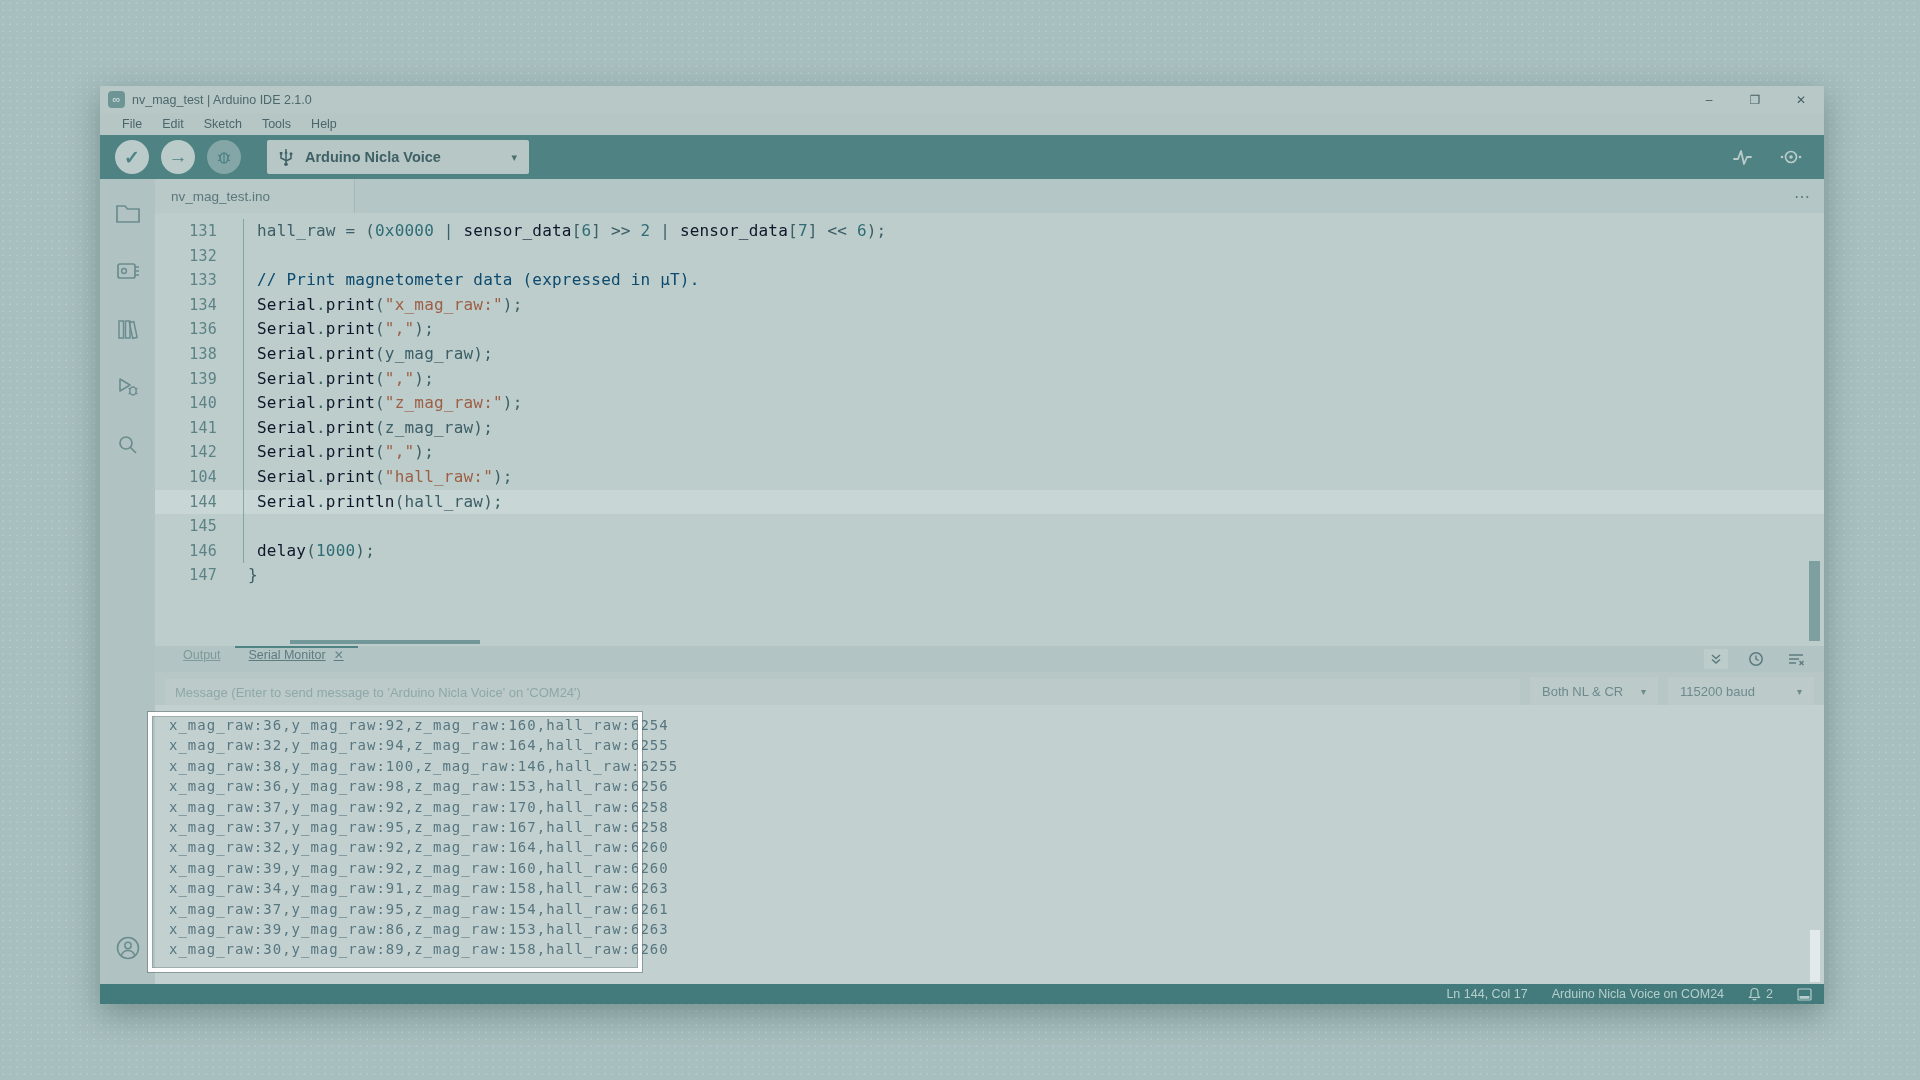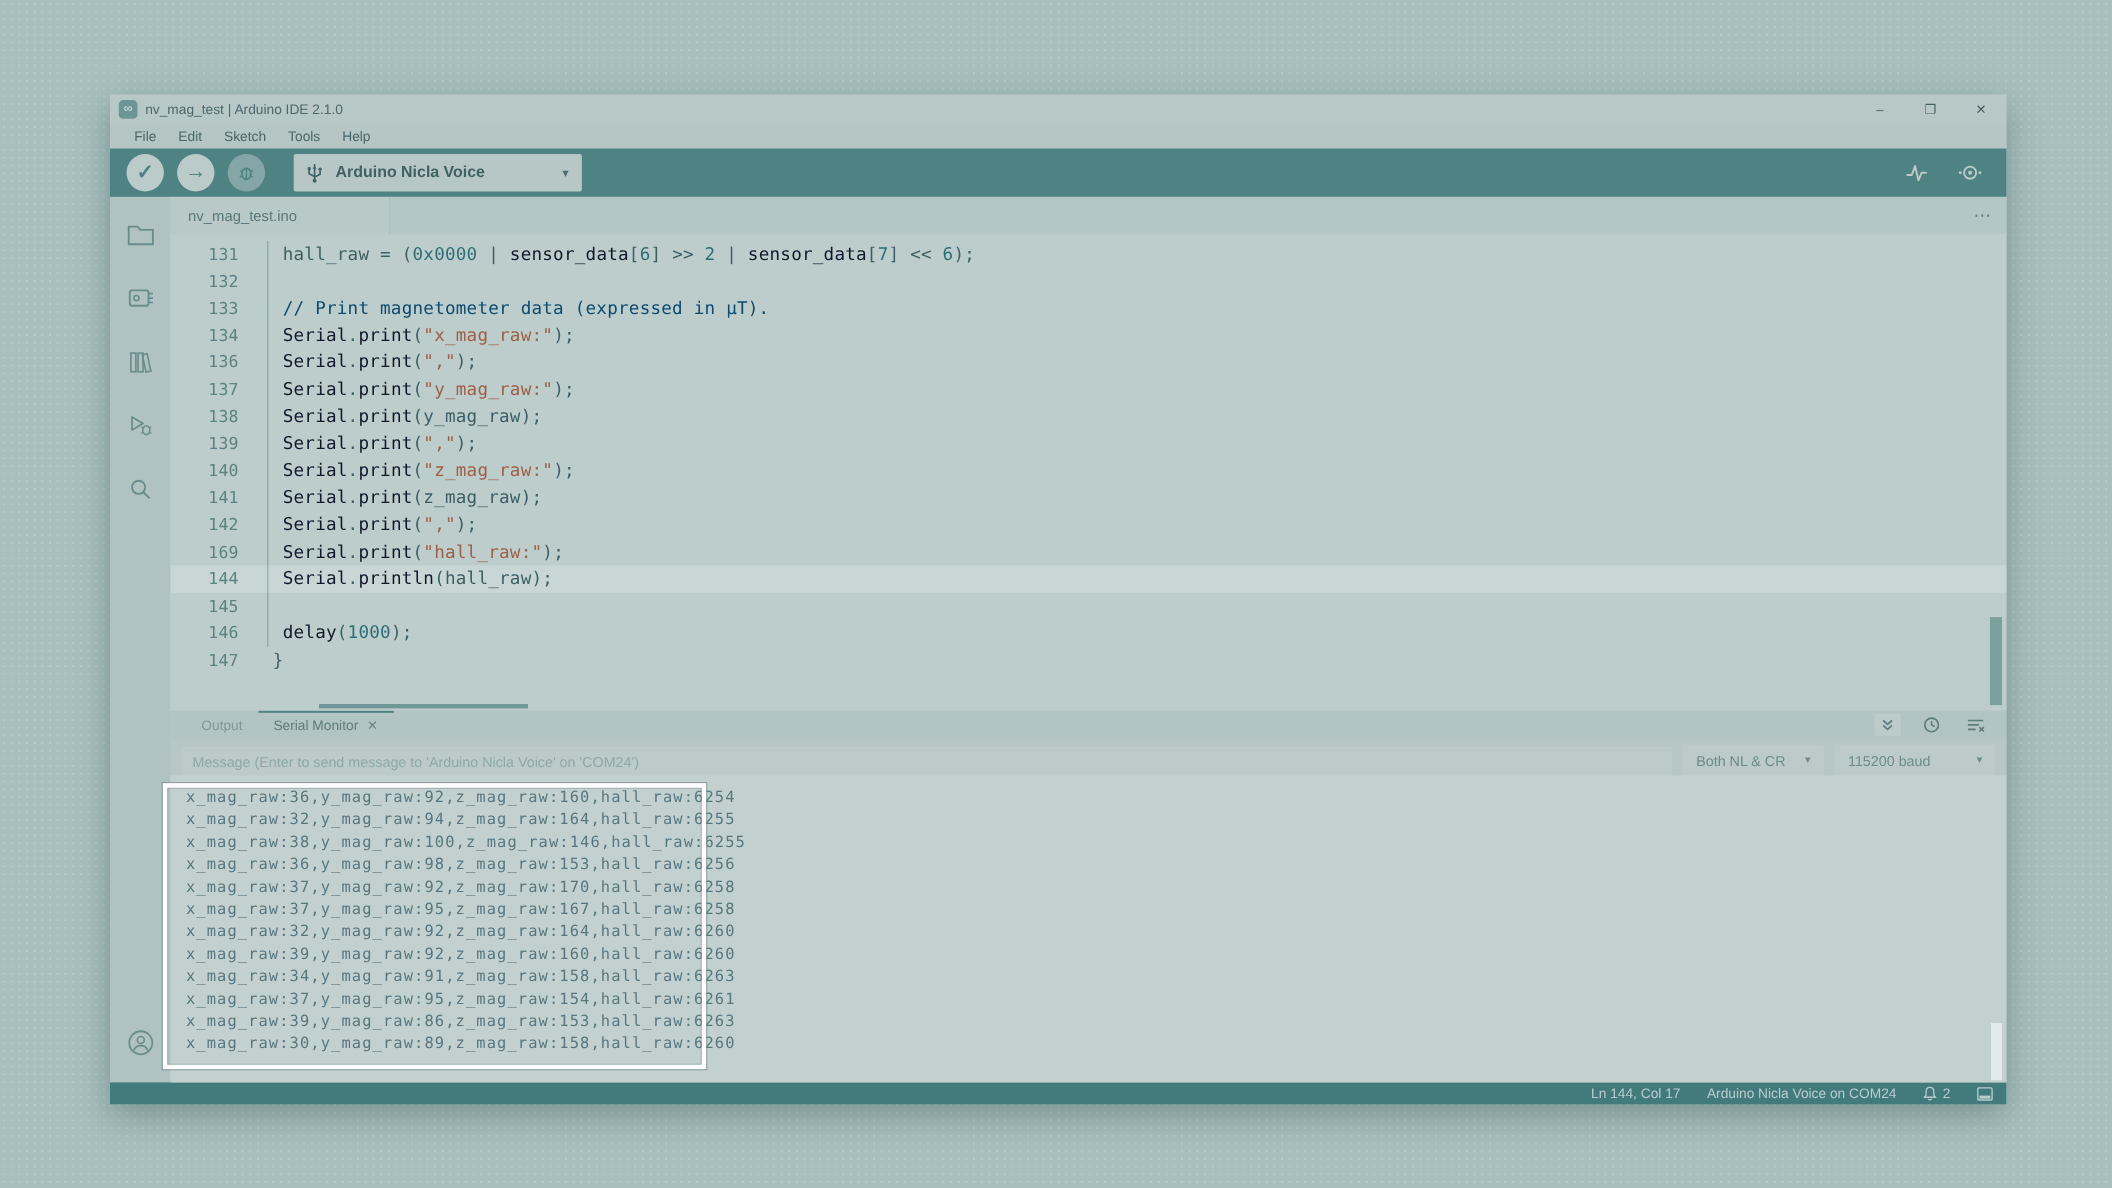--- a/index.html
+++ b/index.html
@@ -73,22 +73,22 @@
   .tok-p { color:#3c5e66; }
   .tok-f { color:#0f172a; }
   .tok-s { color:#9d5f46; }
   .tok-n { color:#2e6d76; }
   .tok-c { color:#0c4a6e; }
   .editor .vscroll { position:absolute; right:4px; top:348px; width:11px; height:80px; background:rgba(72,122,124,0.55); }
   .editor .hscroll { position:absolute; left:135px; bottom:2px; width:190px; height:4px; background:rgba(72,122,124,0.65); }
   
   .panel { height:338px; display:flex; flex-direction:column; }
   .panel-tabs { height:26px; background:#b2c4c3; display:flex; align-items:stretch; padding-left:14px; }
-  .panel-tab { display:flex; align-items:center; gap:8px; padding:0 14px; font-size:12.5px; color:#7f9a9c;
-    border-top:2px solid transparent; }
+  .panel-tab { display:flex; align-items:flex-start; gap:8px; padding:0 14px; font-size:12.5px; color:#7f9a9c;
+    border-top:2px solid transparent;text-decoration:underline; }
   .panel-tab.active { color:#5e7c80; border-top:2px solid #4e8283; background:#b2c4c3; }
   .panel-tab .close-x { font-size:12px; color:#68858a; }
   .panel-tabs-right { margin-left:auto; display:flex; align-items:center; gap:16px; padding-right:16px; }
   .ph-icon { display:flex; align-items:center; justify-content:center; width:24px; height:20px; }
   .ph-icon.boxed { background:#bccccb; }
   
   .serial-row { height:33px; background:#b6c7c6; display:flex; align-items:flex-end; padding:0 10px; gap:10px; }
   .serial-input { flex:1; height:26px; border:none; outline:none; background:#bccbca;
     font-family:"Liberation Sans", sans-serif; font-size:13px; color:#51707a; padding:0 10px; }
   .serial-input::placeholder { color:#8ea8a9; }
@@ -267,45 +267,41 @@
           </div>
           <div class="code-row">
             <span class="gutter">134</span>
             <span class="code-text"><span class="tok-f">Serial</span><span class="tok-p">.</span><span class="tok-f">print</span><span class="tok-p">(</span><span class="tok-s">"x_mag_raw:"</span><span class="tok-p">);</span></span>
           </div>
           <div class="code-row">
             <span class="gutter">136</span>
             <span class="code-text"><span class="tok-f">Serial</span><span class="tok-p">.</span><span class="tok-f">print</span><span class="tok-p">(</span><span class="tok-s">","</span><span class="tok-p">);</span></span>
           </div>
           <div class="code-row">
-            <span class="gutter">137</span>
-            <span class="code-text"><span class="tok-f">Serial</span><span class="tok-p">.</span><span class="tok-f">print</span><span class="tok-p">(</span><span class="tok-s">"y_mag_raw:"</span><span class="tok-p">);</span></span>
-          </div>
-          <div class="code-row">
             <span class="gutter">138</span>
             <span class="code-text"><span class="tok-f">Serial</span><span class="tok-p">.</span><span class="tok-f">print</span><span class="tok-p">(y_mag_raw);</span></span>
           </div>
           <div class="code-row">
             <span class="gutter">139</span>
             <span class="code-text"><span class="tok-f">Serial</span><span class="tok-p">.</span><span class="tok-f">print</span><span class="tok-p">(</span><span class="tok-s">","</span><span class="tok-p">);</span></span>
           </div>
           <div class="code-row">
             <span class="gutter">140</span>
             <span class="code-text"><span class="tok-f">Serial</span><span class="tok-p">.</span><span class="tok-f">print</span><span class="tok-p">(</span><span class="tok-s">"z_mag_raw:"</span><span class="tok-p">);</span></span>
           </div>
           <div class="code-row">
             <span class="gutter">141</span>
             <span class="code-text"><span class="tok-f">Serial</span><span class="tok-p">.</span><span class="tok-f">print</span><span class="tok-p">(z_mag_raw);</span></span>
           </div>
           <div class="code-row">
             <span class="gutter">142</span>
             <span class="code-text"><span class="tok-f">Serial</span><span class="tok-p">.</span><span class="tok-f">print</span><span class="tok-p">(</span><span class="tok-s">","</span><span class="tok-p">);</span></span>
           </div>
           <div class="code-row">
-            <span class="gutter">169</span>
+            <span class="gutter">104</span>
             <span class="code-text"><span class="tok-f">Serial</span><span class="tok-p">.</span><span class="tok-f">print</span><span class="tok-p">(</span><span class="tok-s">"hall_raw:"</span><span class="tok-p">);</span></span>
           </div>
           <div class="code-row current">
             <span class="gutter">144</span>
             <span class="code-text"><span class="tok-f">Serial</span><span class="tok-p">.</span><span class="tok-f">println</span><span class="tok-p">(hall_raw);</span></span>
           </div>
           <div class="code-row">
             <span class="gutter">145</span>
             <span class="code-text"></span>
           </div>

